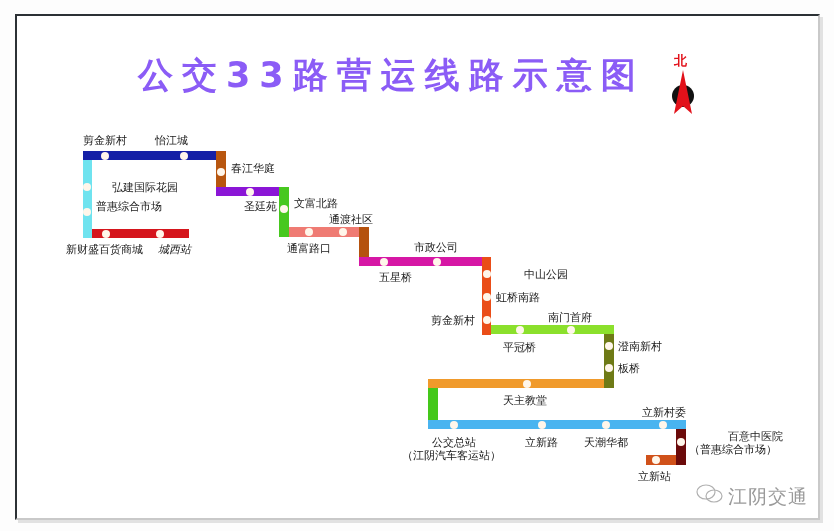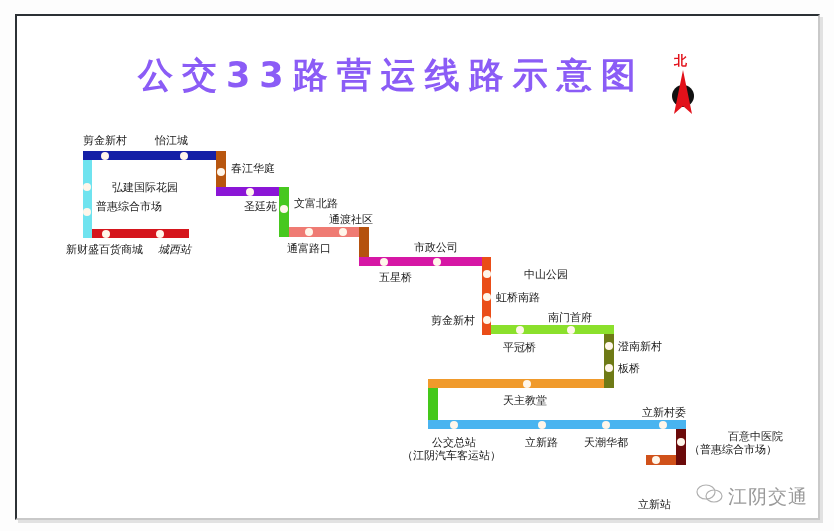--- a/index.html
+++ b/index.html
@@ -96,19 +96,19 @@
 <div class="lbl" style="left:618px;top:340px;">澄南新村</div>
 <div class="lbl" style="left:618px;top:362px;">板桥</div>
 <div class="lbl" style="left:503px;top:394px;">天主教堂</div>
 <div class="lbl" style="left:432px;top:436px;">公交总站</div>
 <div class="lbl" style="left:402px;top:449px;">（江阴汽车客运站）</div>
 <div class="lbl" style="left:525px;top:436px;">立新路</div>
 <div class="lbl" style="left:584px;top:436px;">天潮华都</div>
 <div class="lbl" style="left:642px;top:406px;">立新村委</div>
 <div class="lbl" style="left:728px;top:430px;">百意中医院</div>
 <div class="lbl" style="left:689px;top:443px;">（普惠综合市场）</div>
-<div class="lbl" style="left:638px;top:470px;margin-top:28px;">立新站</div>
+<div class="lbl" style="left:638px;top:470px;">立新站</div>
 
 <svg class="wm-icon" viewBox="0 0 28 22">
   <ellipse cx="10" cy="9" rx="9" ry="7" fill="none" stroke="#b0b0b0" stroke-width="1.2"></ellipse>
   <ellipse cx="18" cy="13" rx="8" ry="6" fill="none" stroke="#b0b0b0" stroke-width="1.2"></ellipse>
 </svg>
 <div class="wm" style="left:728px;">江阴交通</div>
 
 </body></html>

